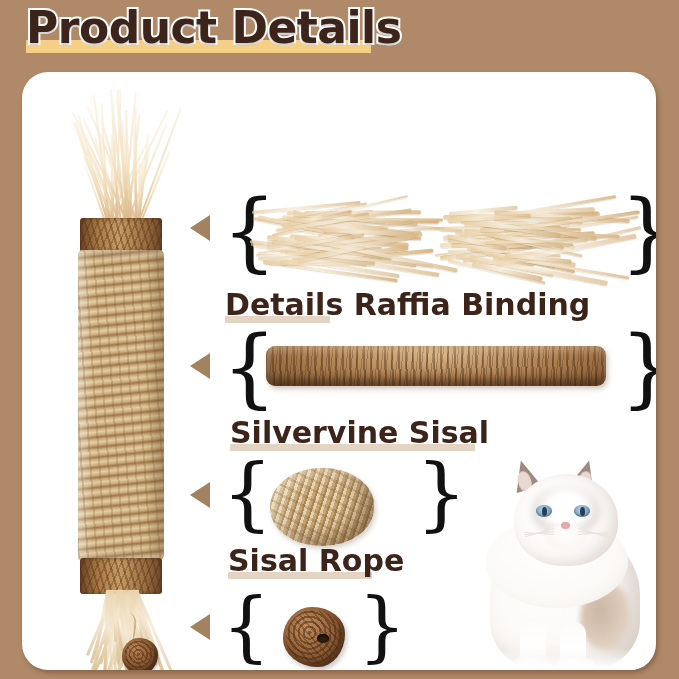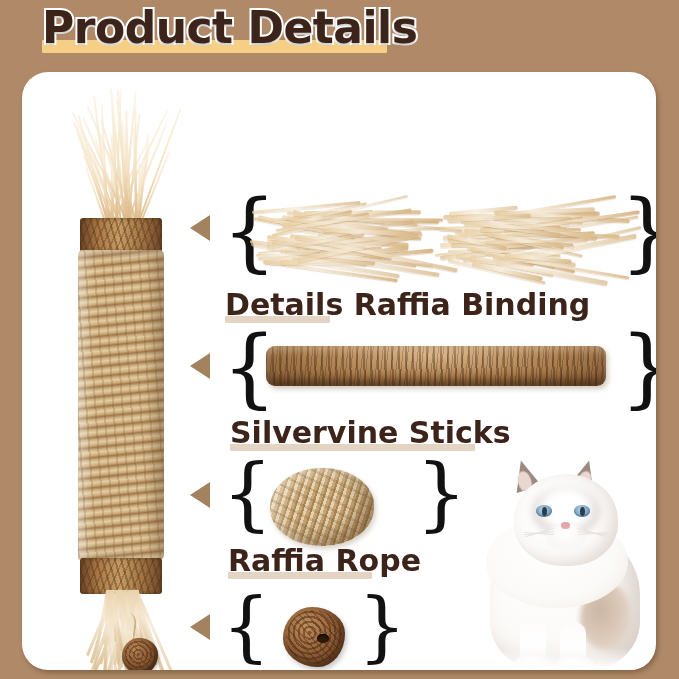--- a/index.html
+++ b/index.html
@@ -5,21 +5,21 @@
   html,body{margin:0;padding:0;}
   body{
     width:679px;height:679px;overflow:hidden;
     font-family:"Liberation Sans", sans-serif;
     background:#b08a68;
     position:relative;
   }
 
   
   #header{
-    position:absolute;left:16px;top:0;width:607px;height:72px;
+    position:absolute;left:0;top:0;width:607px;height:72px;
   }
   #title-underline{
     position:absolute;left:26px;top:40px;width:345px;height:13px;
     background:#f5cf86;border-radius:1px;
   }
   #page-title{
     position:absolute;left:26px;top:2px;
     font-size:44px;font-weight:bold;letter-spacing:-0.5px;
     color:#3d241b;
     font-family:"DejaVu Sans", sans-serif;
@@ -500,30 +500,30 @@
     <div class="label-hl" style="left:203px;top:244px;width:105px;height:7px;"></div>
     <div class="label" style="left:203px;top:215px;font-size:30px;">Details Raffia Binding</div>
   </div>
 
   <div class="row">
     <div class="arrow" style="left:168px;top:281px;"></div>
     <div class="brace" style="left:200px;top:252px;font-size:86px;">{</div>
     <div class="brace" style="left:598px;top:252px;font-size:86px;">}</div>
     <div id="silvervine"></div>
     <div class="label-hl" style="left:208px;top:372px;width:245px;height:7px;"></div>
-    <div class="label" style="left:208px;top:343px;font-size:30px;">Silvervine Sticks</div>
+    <div class="label" style="left:208px;top:343px;font-size:30px;">Silvervine Sisal</div>
   </div>
 
   <div class="row">
     <div class="arrow" style="left:168px;top:410px;"></div>
     <div class="brace" style="left:200px;top:382px;font-size:80px;">{</div>
     <div class="brace" style="left:394px;top:382px;font-size:80px;">}</div>
     <div id="rope-ball"></div>
     <div class="label-hl" style="left:206px;top:500px;width:144px;height:7px;"></div>
-    <div class="label" style="left:206px;top:471px;font-size:30px;">Raffia Rope</div>
+    <div class="label" style="left:206px;top:471px;font-size:30px;">Sisal Rope</div>
   </div>
 
   <div class="row">
     <div class="arrow" style="left:168px;top:542px;"></div>
     <div class="brace" style="left:200px;top:516px;font-size:76px;">{</div>
     <div class="brace" style="left:336px;top:516px;font-size:76px;">}</div>
     <div id="gallnut-sample"></div>
     <div id="gallnut-hole"></div>
 
   </div>

